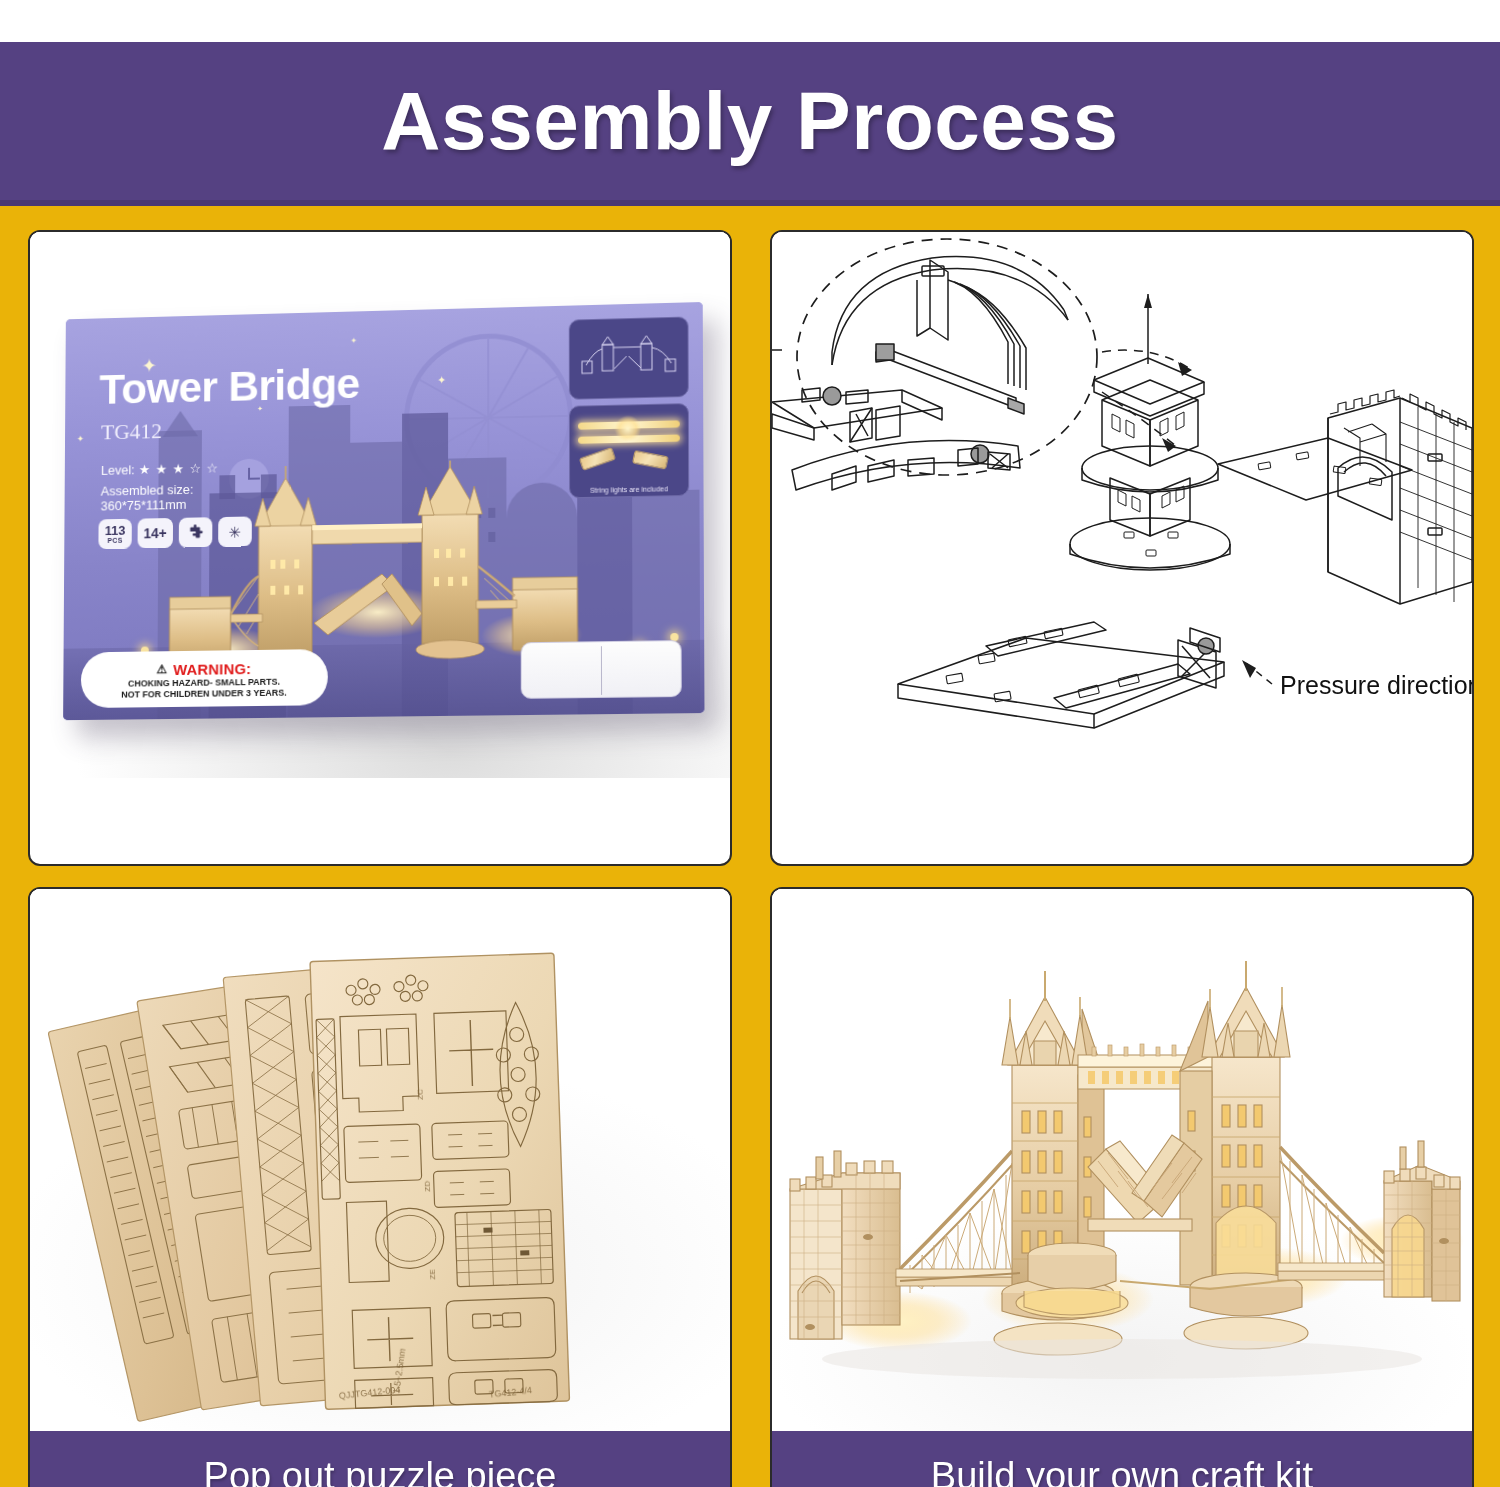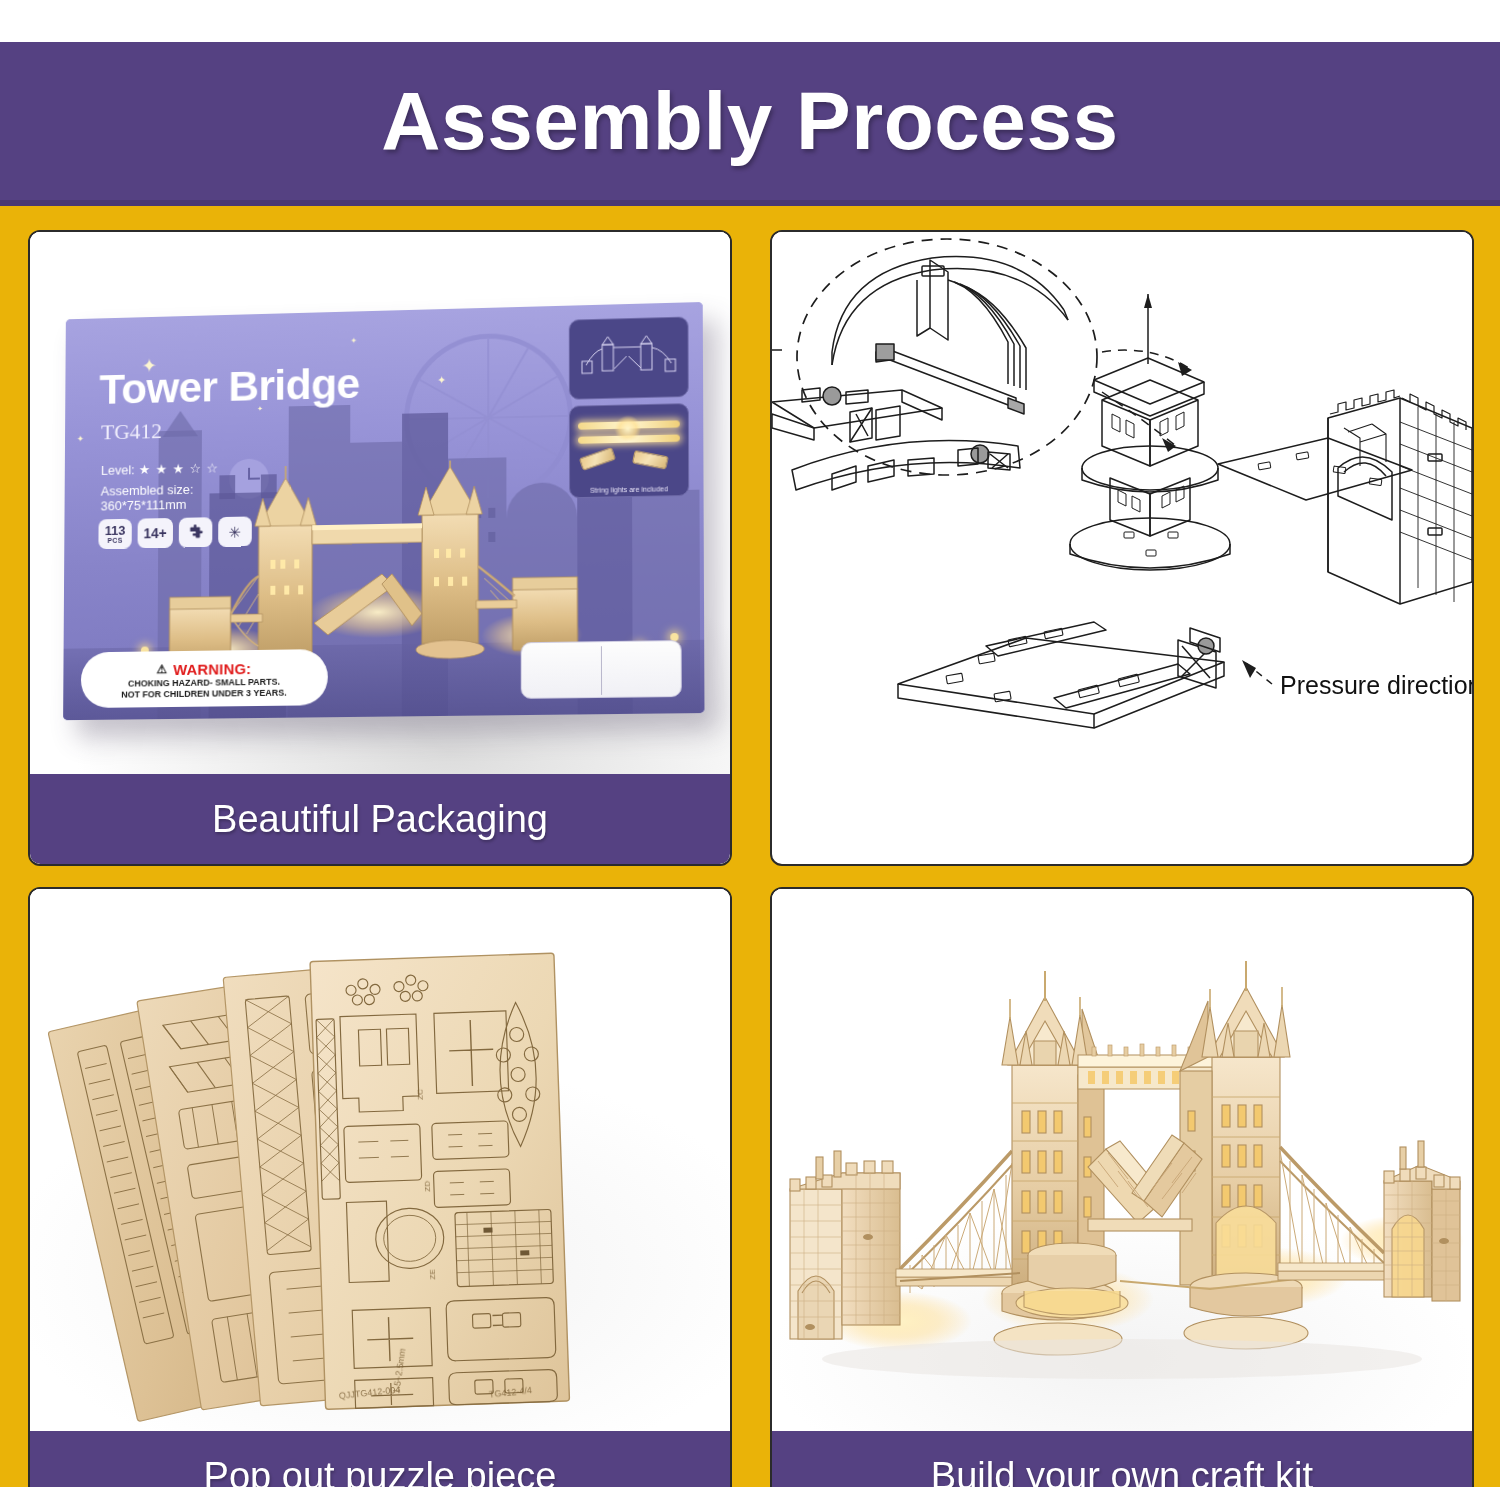--- a/index.html
+++ b/index.html
@@ -520,23 +520,20 @@
               <span class="warn-tri">⚠</span>
               <span>WARNING:</span>
             </div>
             <div class="warn-body">CHOKING HAZARD- SMALL PARTS.
 NOT FOR CHILDREN UNDER 3 YEARS.</div>
           </div>
 
           <div class="pkg-window"></div>
         </div>
       </div>
-    </div>
-    <div class="caption-bar">
-      <span class="caption-text">Beautiful Packaging</span>
     </div>
   </div>
 
   <div class="panel panel-tr">
     <div class="panel-media">
       <div class="manual">
         <svg width="700" height="546" viewBox="0 0 700 546">
           <g fill="none" stroke="#1d1d1d" stroke-width="1.5" stroke-linejoin="round">
 
             <ellipse cx="175" cy="125" rx="150" ry="118" stroke-dasharray="11 8" stroke-width="1.7"></ellipse>

